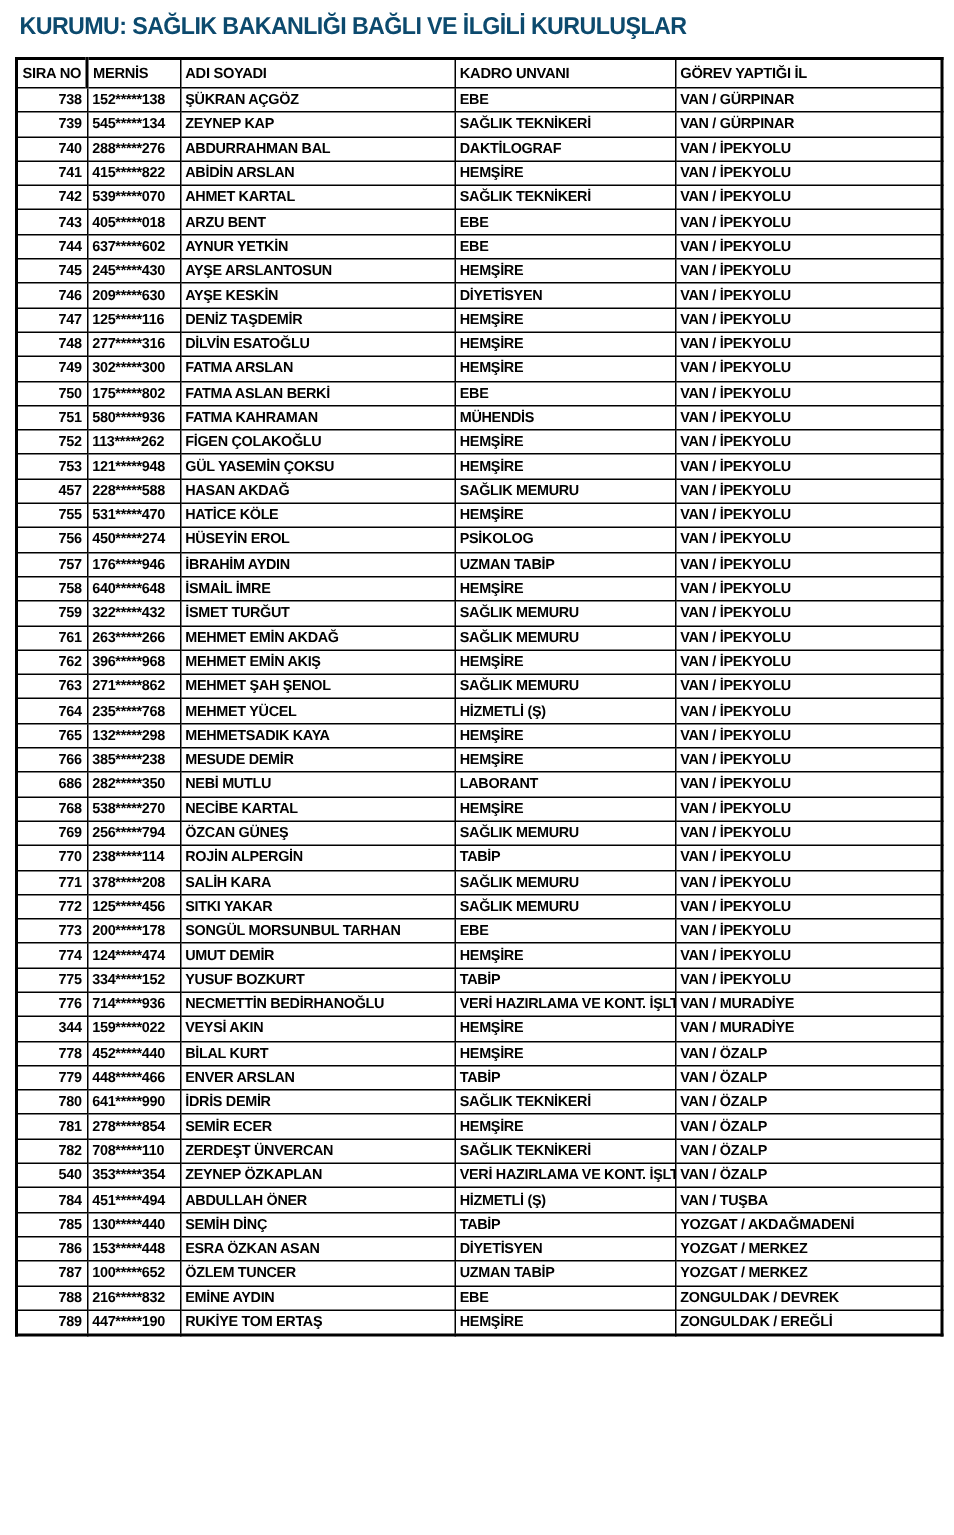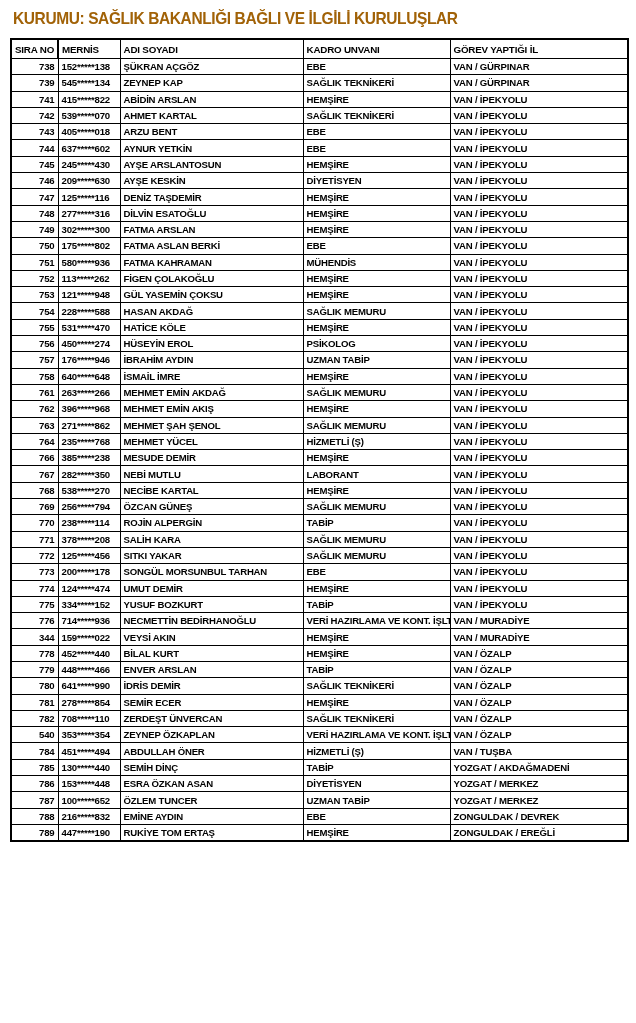--- a/index.html
+++ b/index.html
@@ -16,21 +16,21 @@
     color: #000000;
     overflow: hidden;
   }
   .doc-title {
     position: absolute;
     left: 13px;
     top: 9px;
     font-size: 15.5px;
     font-weight: bold;
     letter-spacing: -0.4px;
-    color: #a16207;
+    color: #0c4a6e;
     white-space: nowrap;
     transform: scaleY(1.05);
     transform-origin: left top;
   }
   table.personnel {
     position: absolute;
     left: 10px;
     top: 38px;
     width: 617px;
     border-collapse: collapse;
@@ -100,20 +100,27 @@
           <td class="cell-il">VAN / GÜRPINAR</td>
         </tr>
         <tr>
           <td class="cell-sira">739</td>
           <td class="cell-mernis">545*****134</td>
           <td class="cell-ad">ZEYNEP KAP</td>
           <td class="cell-unvan">SAĞLIK TEKNİKERİ</td>
           <td class="cell-il">VAN / GÜRPINAR</td>
         </tr>
         <tr>
+          <td class="cell-sira">740</td>
+          <td class="cell-mernis">288*****276</td>
+          <td class="cell-ad">ABDURRAHMAN BAL</td>
+          <td class="cell-unvan">DAKTİLOGRAF</td>
+          <td class="cell-il">VAN / İPEKYOLU</td>
+        </tr>
+        <tr>
           <td class="cell-sira">741</td>
           <td class="cell-mernis">415*****822</td>
           <td class="cell-ad">ABİDİN ARSLAN</td>
           <td class="cell-unvan">HEMŞİRE</td>
           <td class="cell-il">VAN / İPEKYOLU</td>
         </tr>
         <tr>
           <td class="cell-sira">742</td>
           <td class="cell-mernis">539*****070</td>
           <td class="cell-ad">AHMET KARTAL</td>
@@ -191,21 +198,21 @@
           <td class="cell-il">VAN / İPEKYOLU</td>
         </tr>
         <tr>
           <td class="cell-sira">753</td>
           <td class="cell-mernis">121*****948</td>
           <td class="cell-ad">GÜL YASEMİN ÇOKSU</td>
           <td class="cell-unvan">HEMŞİRE</td>
           <td class="cell-il">VAN / İPEKYOLU</td>
         </tr>
         <tr>
-          <td class="cell-sira">754</td>
+          <td class="cell-sira">457</td>
           <td class="cell-mernis">228*****588</td>
           <td class="cell-ad">HASAN AKDAĞ</td>
           <td class="cell-unvan">SAĞLIK MEMURU</td>
           <td class="cell-il">VAN / İPEKYOLU</td>
         </tr>
         <tr>
           <td class="cell-sira">755</td>
           <td class="cell-mernis">531*****470</td>
           <td class="cell-ad">HATİCE KÖLE</td>
           <td class="cell-unvan">HEMŞİRE</td>
@@ -226,20 +233,27 @@
           <td class="cell-il">VAN / İPEKYOLU</td>
         </tr>
         <tr>
           <td class="cell-sira">758</td>
           <td class="cell-mernis">640*****648</td>
           <td class="cell-ad">İSMAİL İMRE</td>
           <td class="cell-unvan">HEMŞİRE</td>
           <td class="cell-il">VAN / İPEKYOLU</td>
         </tr>
         <tr>
+          <td class="cell-sira">759</td>
+          <td class="cell-mernis">322*****432</td>
+          <td class="cell-ad">İSMET TURĞUT</td>
+          <td class="cell-unvan">SAĞLIK MEMURU</td>
+          <td class="cell-il">VAN / İPEKYOLU</td>
+        </tr>
+        <tr>
           <td class="cell-sira">761</td>
           <td class="cell-mernis">263*****266</td>
           <td class="cell-ad">MEHMET EMİN AKDAĞ</td>
           <td class="cell-unvan">SAĞLIK MEMURU</td>
           <td class="cell-il">VAN / İPEKYOLU</td>
         </tr>
         <tr>
           <td class="cell-sira">762</td>
           <td class="cell-mernis">396*****968</td>
           <td class="cell-ad">MEHMET EMİN AKIŞ</td>
@@ -254,28 +268,35 @@
           <td class="cell-il">VAN / İPEKYOLU</td>
         </tr>
         <tr>
           <td class="cell-sira">764</td>
           <td class="cell-mernis">235*****768</td>
           <td class="cell-ad">MEHMET YÜCEL</td>
           <td class="cell-unvan">HİZMETLİ (Ş)</td>
           <td class="cell-il">VAN / İPEKYOLU</td>
         </tr>
         <tr>
+          <td class="cell-sira">765</td>
+          <td class="cell-mernis">132*****298</td>
+          <td class="cell-ad">MEHMETSADIK KAYA</td>
+          <td class="cell-unvan">HEMŞİRE</td>
+          <td class="cell-il">VAN / İPEKYOLU</td>
+        </tr>
+        <tr>
           <td class="cell-sira">766</td>
           <td class="cell-mernis">385*****238</td>
           <td class="cell-ad">MESUDE DEMİR</td>
           <td class="cell-unvan">HEMŞİRE</td>
           <td class="cell-il">VAN / İPEKYOLU</td>
         </tr>
         <tr>
-          <td class="cell-sira">767</td>
+          <td class="cell-sira">686</td>
           <td class="cell-mernis">282*****350</td>
           <td class="cell-ad">NEBİ MUTLU</td>
           <td class="cell-unvan">LABORANT</td>
           <td class="cell-il">VAN / İPEKYOLU</td>
         </tr>
         <tr>
           <td class="cell-sira">768</td>
           <td class="cell-mernis">538*****270</td>
           <td class="cell-ad">NECİBE KARTAL</td>
           <td class="cell-unvan">HEMŞİRE</td>

